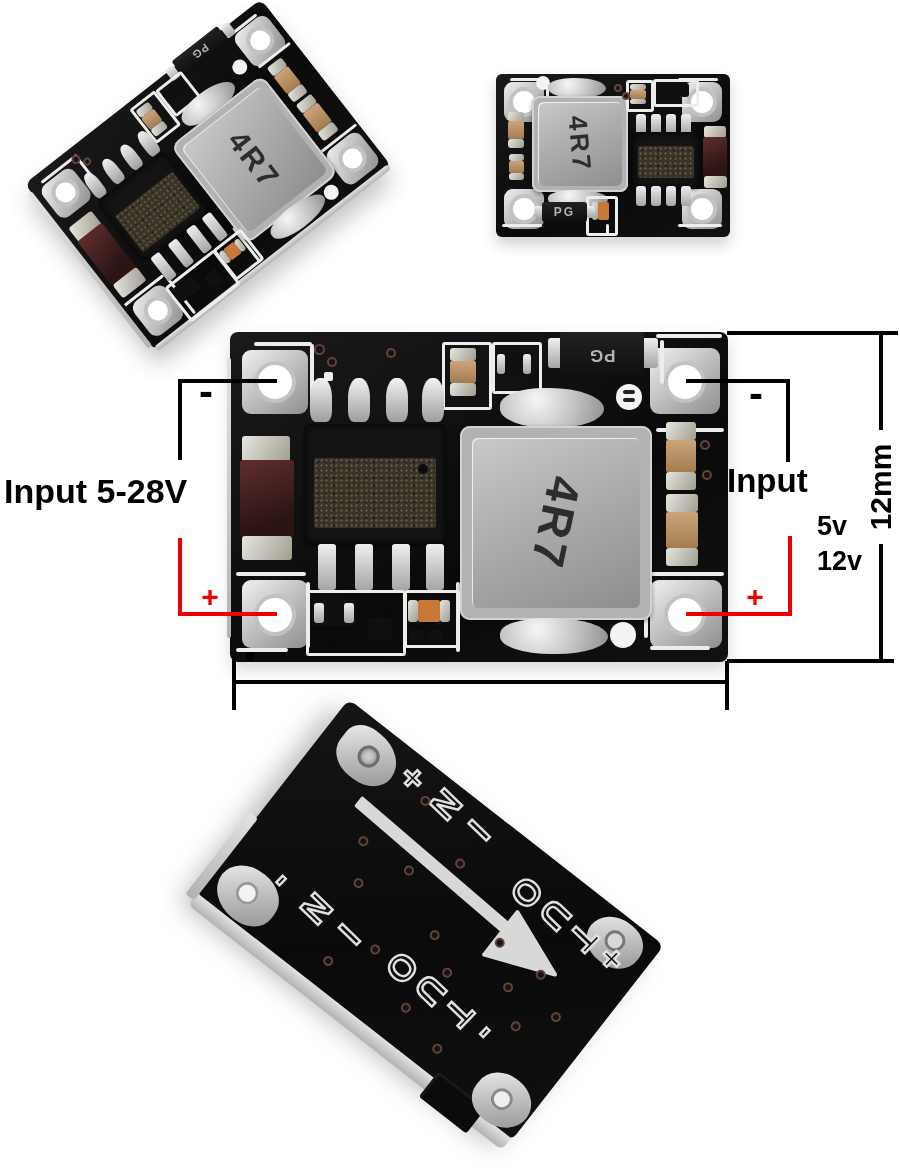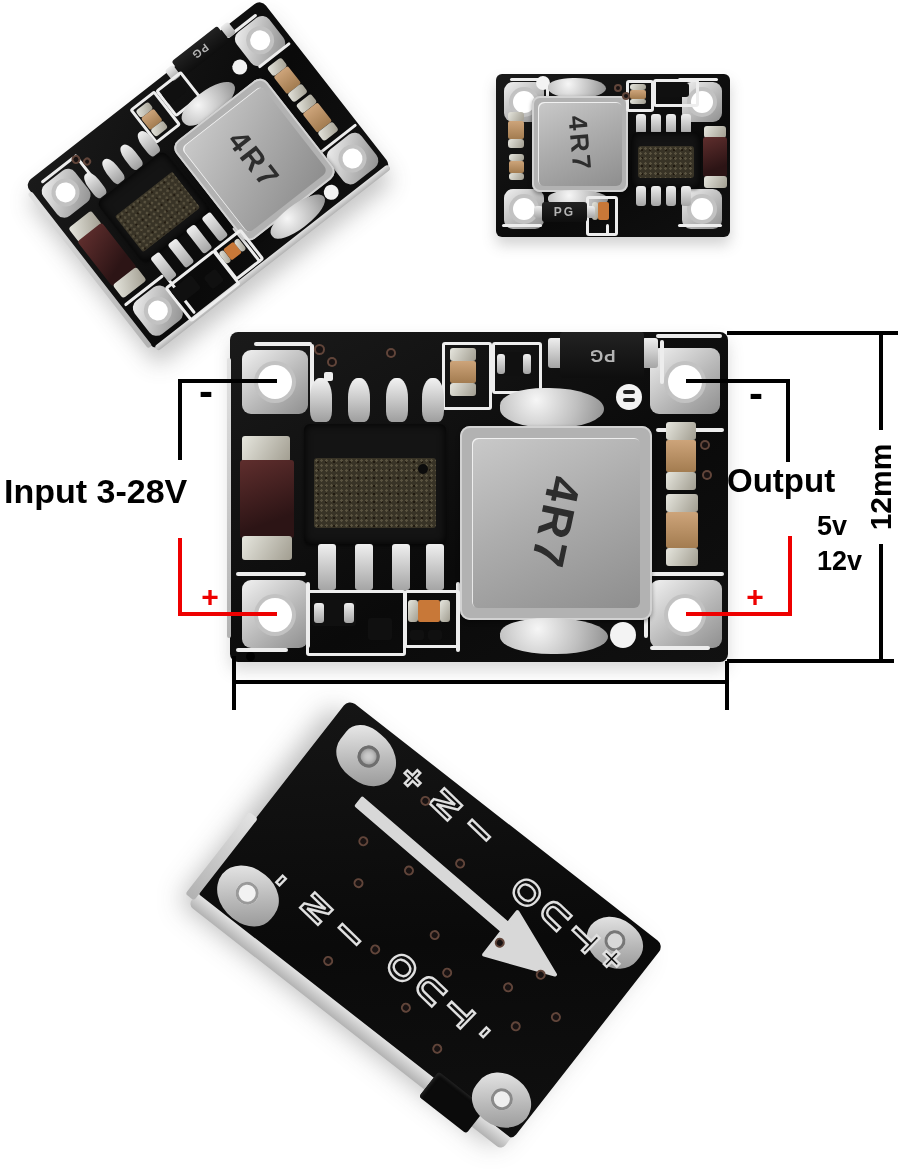--- a/index.html
+++ b/index.html
@@ -257,35 +257,35 @@
     <div class="leg" style="left:114px;top:271px;width:10px;height:20px;"></div>
     <div class="blk" style="left:138px;top:286px;width:24px;height:22px;"></div>
     <div class="outline" style="left:174px;top:258px;width:50px;height:52px;"></div>
     <div class="cap-sil" style="left:178px;top:268px;width:10px;height:22px;"></div>
     <div style="position:absolute;left:188px;top:268px;width:22px;height:22px;background:#c87838;border-radius:2px;"></div>
     <div class="cap-sil" style="left:210px;top:268px;width:10px;height:22px;"></div>
     <div class="blk" style="left:180px;top:298px;width:14px;height:10px;"></div>
     <div class="blk" style="left:198px;top:298px;width:14px;height:10px;"></div>
   </div>
 
-  <div class="ann-text" style="left:4px;top:472px;font-size:34px;">Input 3-28V</div>
+  <div class="ann-text" style="left:4px;top:472px;font-size:34px;">Input 5-28V</div>
   <div class="lineN" style="left:178px;top:379px;width:99px;height:4px;"></div>
   <div class="lineN" style="left:178px;top:379px;width:4px;height:81px;"></div>
   <div class="sign" style="left:192px;top:378px;width:28px;height:28px;font-size:42px;color:#000;">-</div>
   <div class="lineP" style="left:178px;top:538px;width:4px;height:78px;background:#ee0000;"></div>
   <div class="lineP" style="left:178px;top:612px;width:99px;height:4px;background:#ee0000;"></div>
   <div class="sign" style="left:194px;top:582px;width:32px;height:30px;font-size:30px;color:#ee0000;">+</div>
 
   <div class="lineN" style="left:686px;top:379px;width:104px;height:4px;"></div>
   <div class="lineN" style="left:786px;top:379px;width:4px;height:83px;"></div>
   <div class="sign" style="left:742px;top:380px;width:28px;height:28px;font-size:42px;color:#000;">-</div>
   <div class="lineP" style="left:686px;top:612px;width:106px;height:4px;background:#ee0000;"></div>
   <div class="lineP" style="left:788px;top:536px;width:4px;height:80px;background:#ee0000;"></div>
   <div class="sign" style="left:739px;top:582px;width:32px;height:30px;font-size:30px;color:#ee0000;">+</div>
-  <div class="ann-text" style="left:727px;top:462px;font-size:33px;">Output</div>
+  <div class="ann-text" style="left:727px;top:462px;font-size:33px;">Input</div>
   <div class="ann-text" style="left:817px;top:511px;font-size:27px;">5v</div>
   <div class="ann-text" style="left:817px;top:546px;font-size:27px;">12v</div>
 
   <div class="dim" style="left:232px;top:656px;width:4px;height:54px;"></div>
   <div class="dim" style="left:725px;top:661px;width:4px;height:49px;"></div>
   <div class="dim" style="left:232px;top:680px;width:497px;height:4px;"></div>
 
   <div class="dim" style="left:727px;top:331px;width:171px;height:4px;"></div>
   <div class="dim" style="left:727px;top:659px;width:167px;height:4px;"></div>
   <div class="dim" style="left:879px;top:333px;width:4px;height:326px;"></div>

